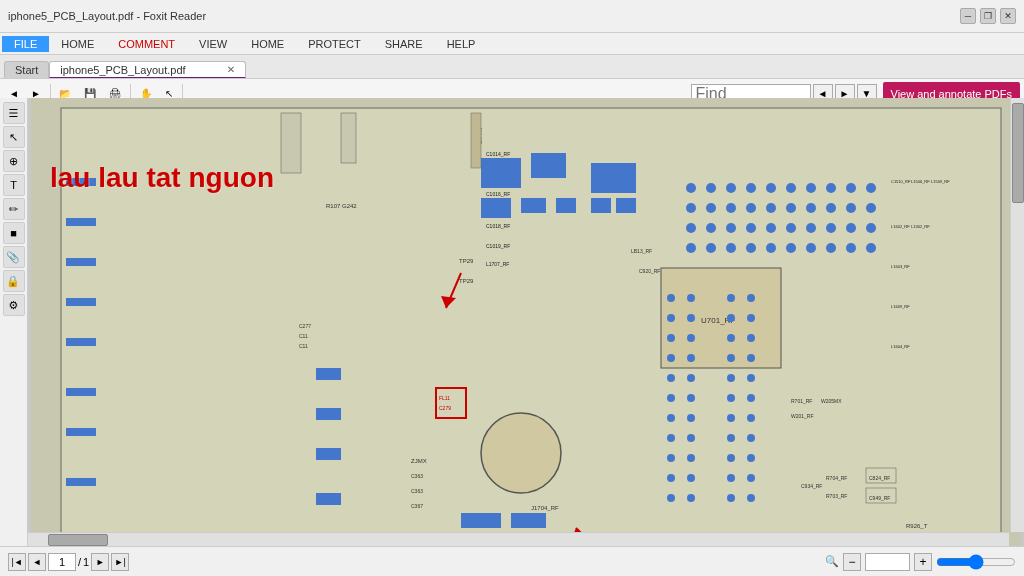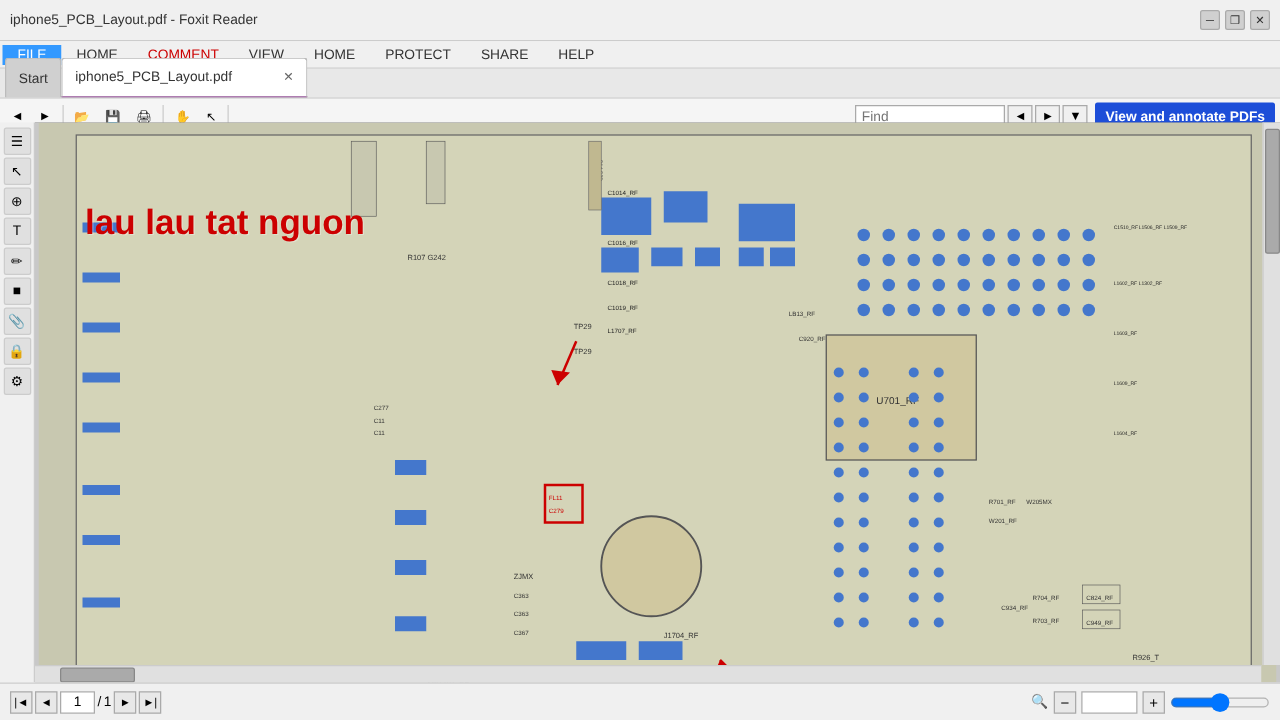--- a/index.html
+++ b/index.html
@@ -52,21 +52,21 @@
     
     #tab-bar {
       height: 24px;
       background: #e8e8e8;
       display: flex;
       align-items: flex-end;
       padding: 0 4px;
       border-bottom: 1px solid #ccc;
     }
     .tab {
-      height: 32px;
+      height: 17px;
       padding: 0 10px;
       font-size: 11px;
       display: flex; align-items: center; gap: 6px;
       background: #d0d0d0;
       border: 1px solid #bbb;
       border-bottom: none;
       border-radius: 3px 3px 0 0;
       cursor: pointer;
       color: #333;
     }
@@ -102,42 +102,41 @@
       display: flex; align-items: center;
     }
     .toolbar-sep { width: 1px; height: 20px; background: #ccc; margin: 0 2px; }
     #find-bar {
       margin-left: auto;
       display: flex; align-items: center; gap: 2px;
     }
     #find-input {
       width: 120px; height: 20px;
       border: 1px solid #aaa;
-      font-size: 11px;
+      font-size: 16px;
       padding: 0 4px;
     }
     .find-btn {
       height: 20px; width: 20px;
       border: 1px solid #aaa;
       background: #f0f0f0;
       cursor: pointer;
       font-size: 10px;
       display: flex; align-items: center; justify-content: center;
     }
     #view-annotate {
       height: 24px;
       padding: 0 8px;
       font-size: 11px;
-      background: #1d4ed8;
+      background: #be185d;
       color: white;
       border: none;
       cursor: pointer;
       border-radius: 2px;
       margin-left: 4px;
-      font-weight: bold;
     }
 
     
     #left-sidebar {
       position: absolute;
       left: 0; top: 98px;
       width: 28px;
       height: calc(576px - 98px - 30px);
       background: #f0f0f0;
       border-right: 1px solid #ccc;
@@ -181,21 +180,21 @@
       position: absolute;
       top: 0; left: 0;
       width: 100%;
       height: 100%;
       background: #c8c8c8;
     }
 
     
     #annotation-overlay {
       position: absolute;
-      left: 40px;
+      left: 22px;
       top: 60px;
       font-size: 28px;
       font-weight: bold;
       color: #cc0000;
       line-height: 1.4;
       text-shadow: 1px 1px 0 rgba(255,255,255,0.3);
       pointer-events: none;
     }
 
     

